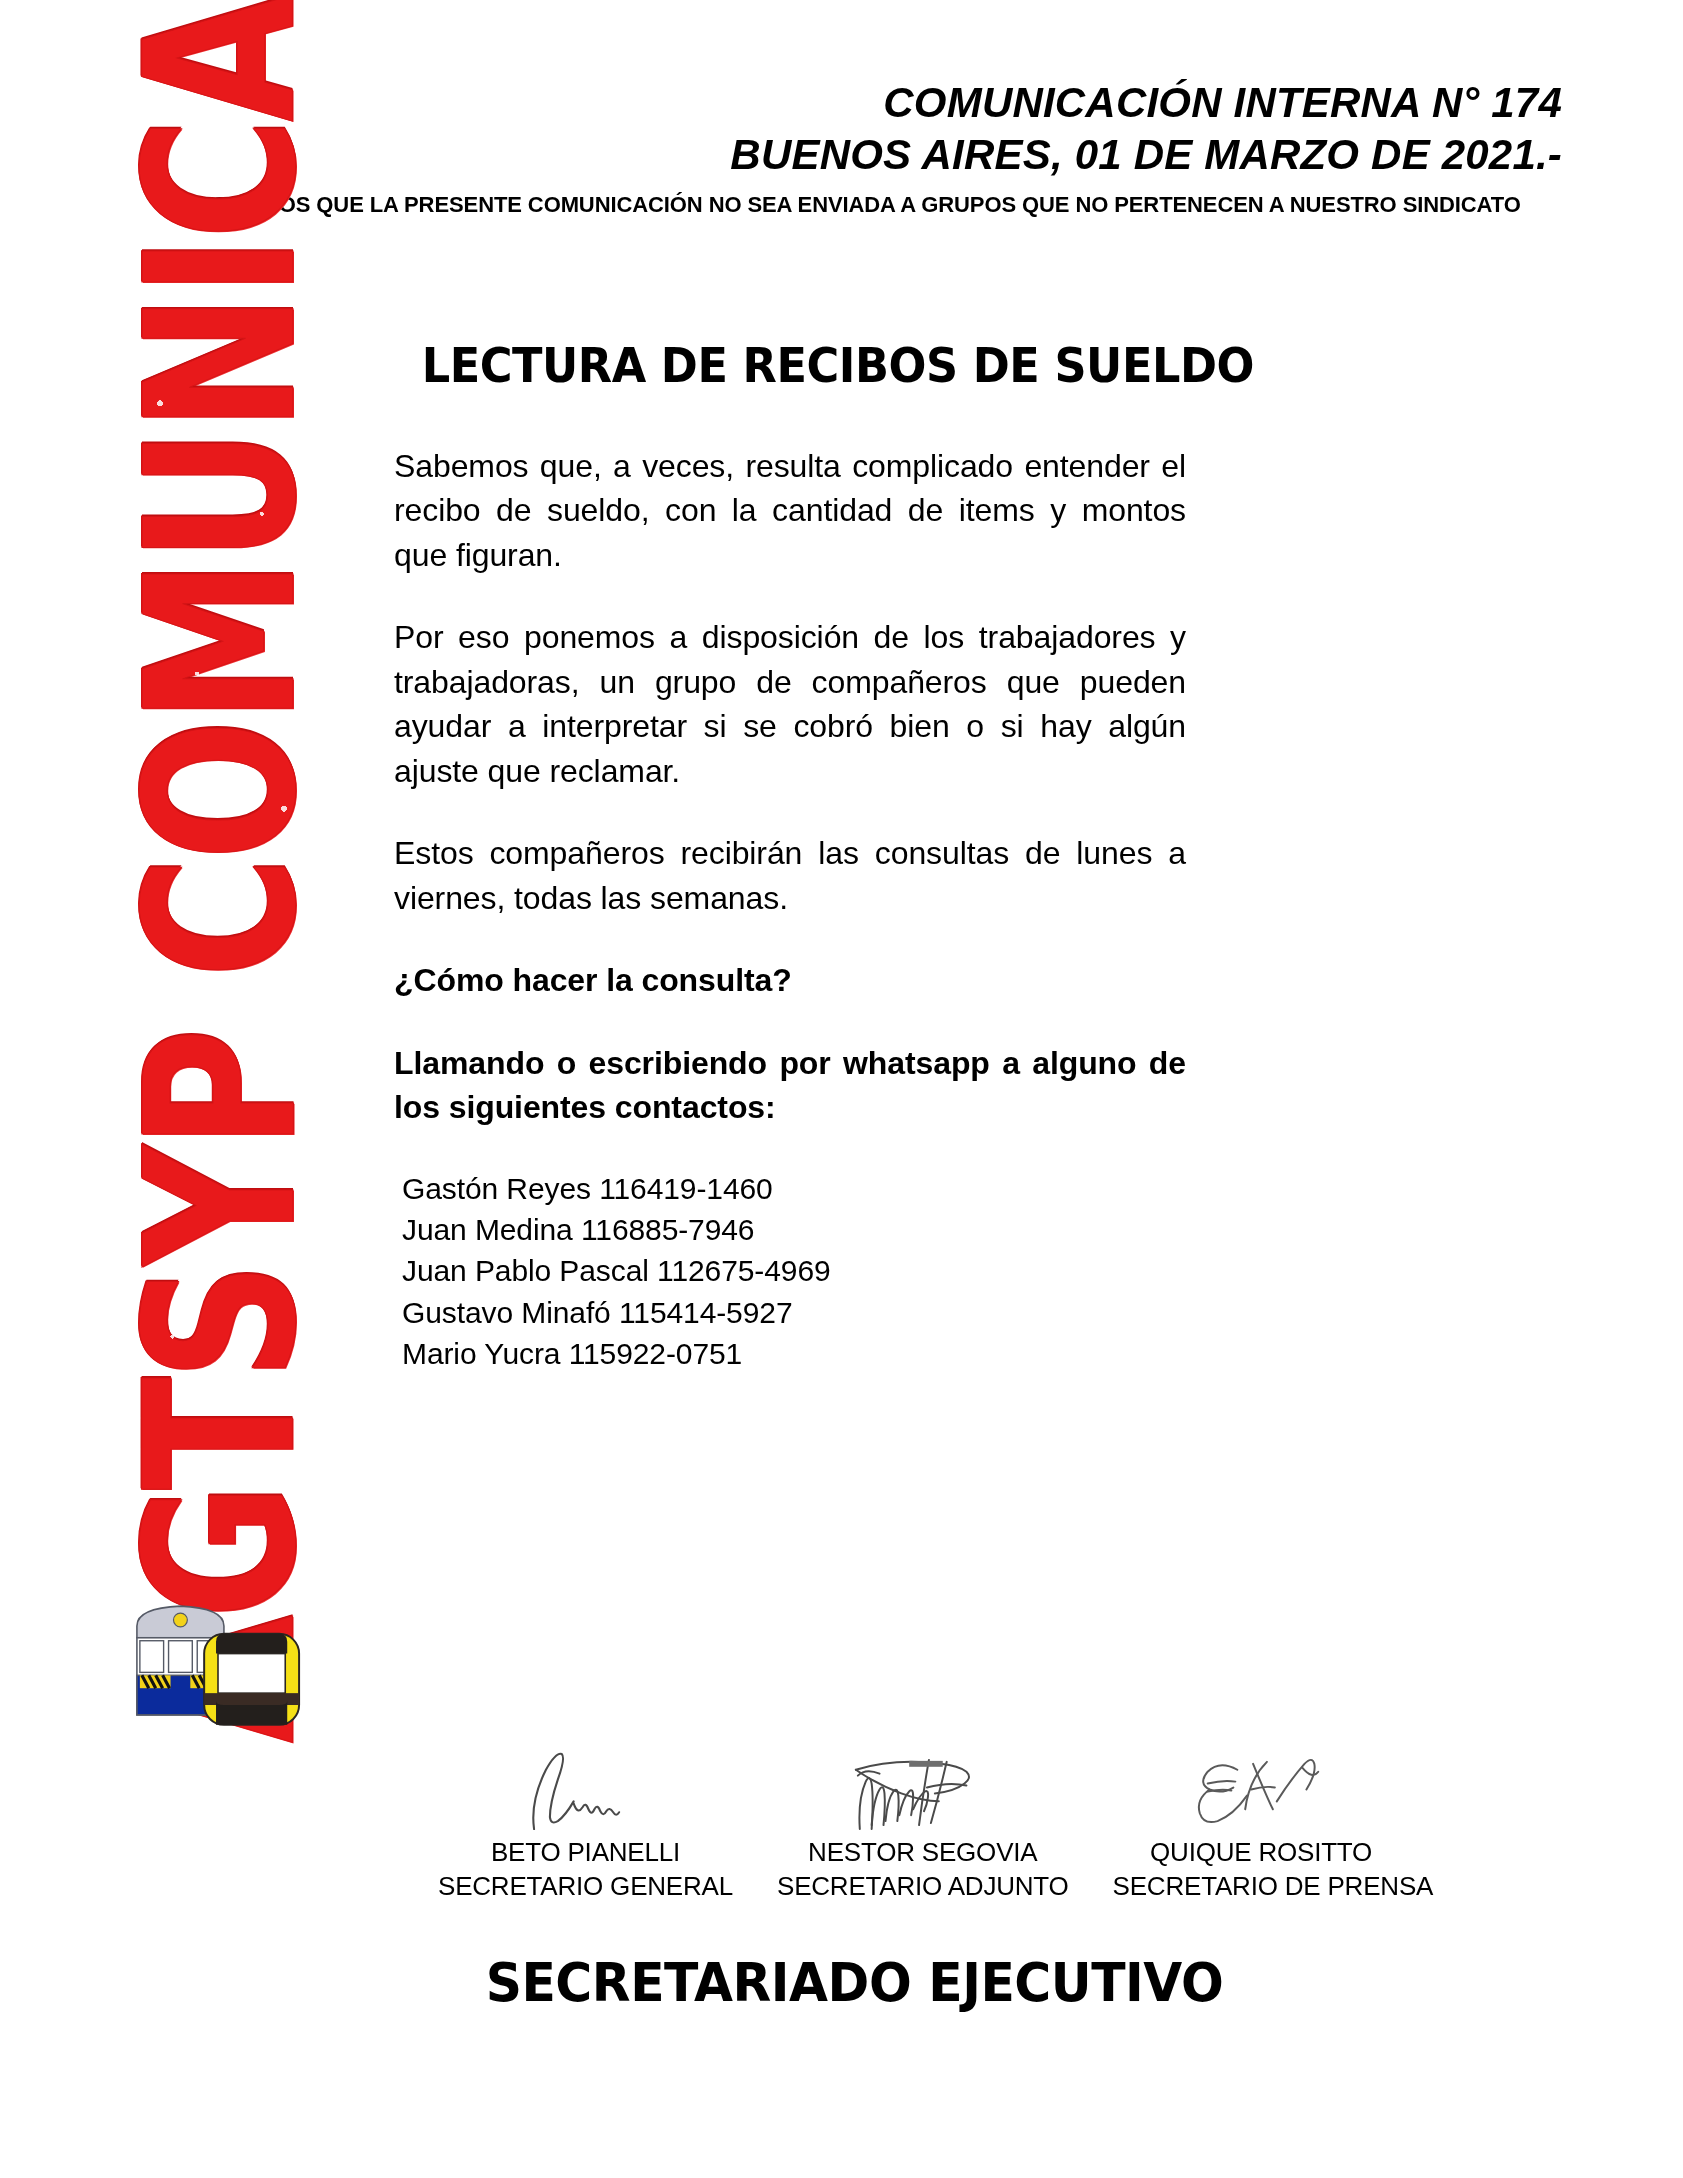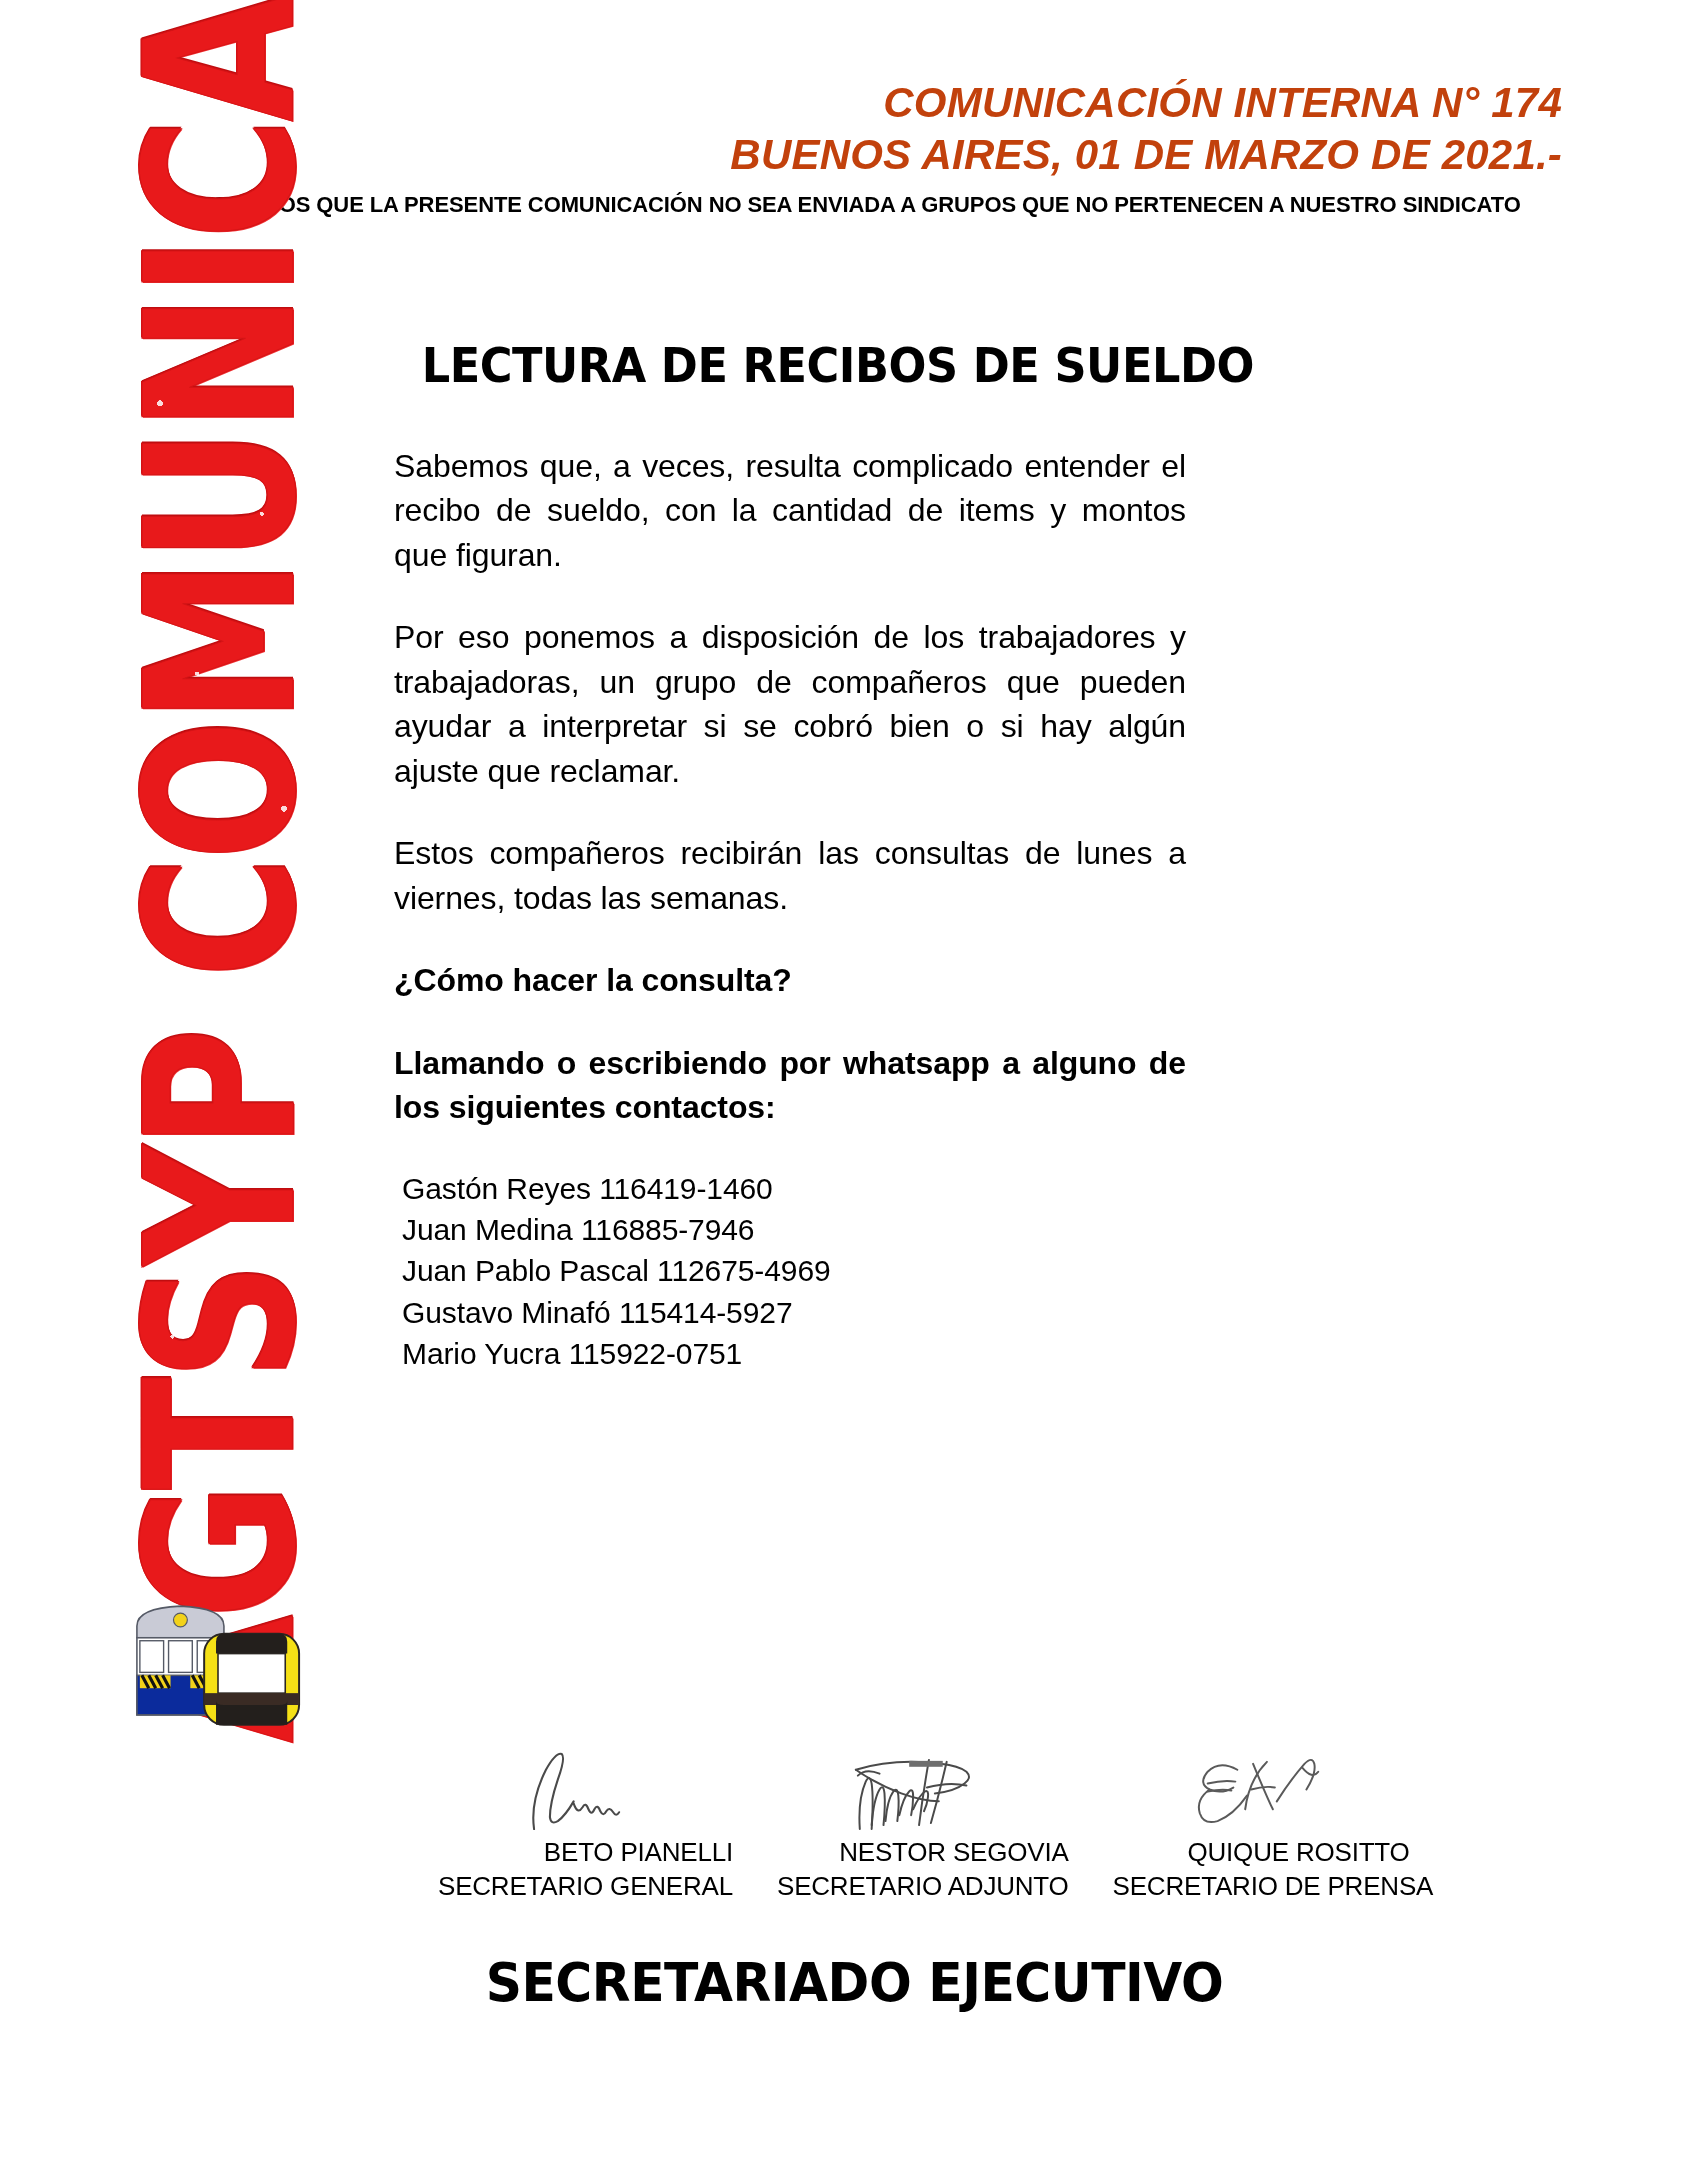--- a/index.html
+++ b/index.html
@@ -26,21 +26,21 @@
 
   
   .header-block {
     position: absolute;
     top: 77px;
     left: 119px;
     right: 121px;
     text-align: right;
   }
   .hdr-line {
-    color: #c2410c;
+    color: #000000;
     font-weight: bold;
     font-style: italic;
     font-size: 42px;
     line-height: 1.24;
     letter-spacing: 0.2px;
     white-space: nowrap;
   }
   .hdr-notice {
     margin-top: 11px;
     text-align: center;
@@ -160,21 +160,21 @@
   .sign-row {
     position: absolute;
     left: 394px;
     top: 1744px;
     width: 921px;
     display: flex;
     justify-content: space-between;
   }
   .sign-cell {
     width: 297px;
-    text-align: right;
+    text-align: center;
     margin-left: 44px;
   }
   .sign-img {
     height: 91px;
     display: flex;
     align-items: flex-end;
     justify-content: center;
   }
   .sign-name,
   .sign-role {

